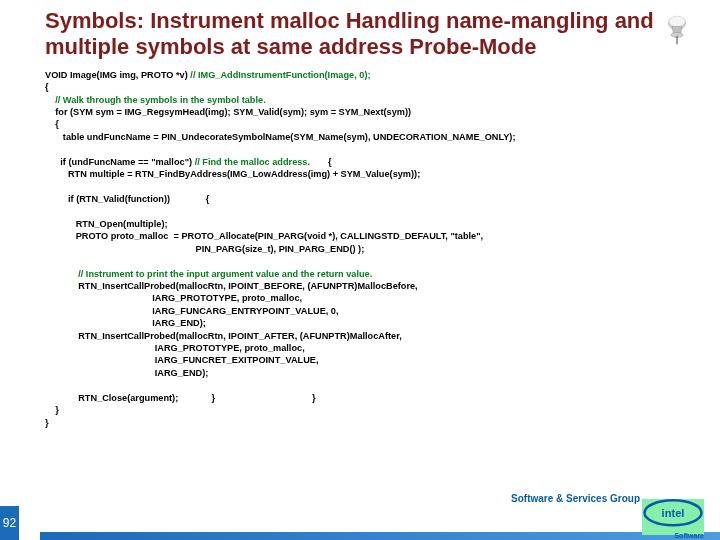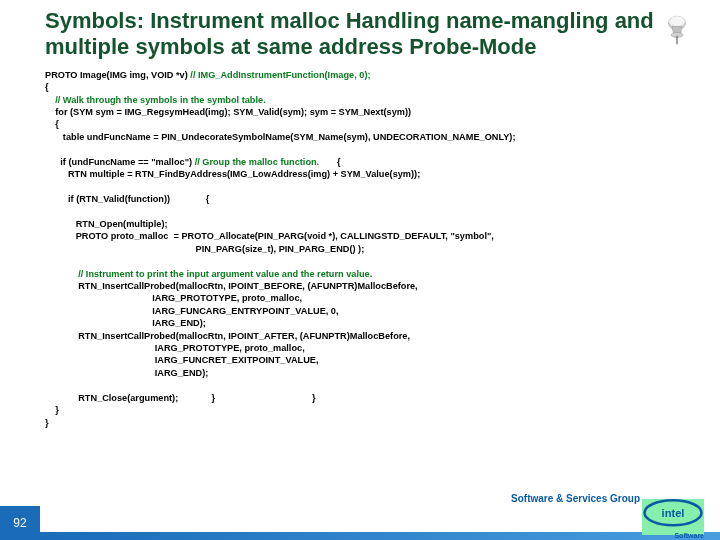--- a/index.html
+++ b/index.html
@@ -12,21 +12,21 @@
     overflow: hidden;
   }
   .slide {
     width: 100%;
     height: 100%;
     position: relative;
   }
   .title {
     font-size: 22px;
     font-weight: bold;
-    color: #14532d;
+    color: #7f1d1d;
     padding: 8px 40px 4px 45px;
     line-height: 1.2;
   }
   .pushpin {
     position: absolute;
     top: 12px;
     right: 26px;
   }
   .pushpin svg { width: 34px; height: 34px; }
   .code-block {
@@ -51,21 +51,21 @@
     bottom: 36px;
     right: 80px;
     font-size: 10px;
     font-weight: bold;
     color: #0a5aa6;
   }
   .page-num-box {
     position: absolute;
     left: 0;
     bottom: 0;
-    width: 40px;
+    width: 19px;
     height: 34px;
     background: #1a6bb8;
     color: #fff;
     font-size: 12px;
     display: flex;
     align-items: center;
     justify-content: center;
   }
   .bottom-strip {
     position: absolute;
@@ -103,42 +103,42 @@
       <ellipse cx="20" cy="13" rx="10" ry="8" fill="#d8d8d8" stroke="#888" stroke-width="0.6"></ellipse>
       <ellipse cx="20" cy="11" rx="9" ry="6" fill="#f5f5f5"></ellipse>
       <path d="M14 17 L26 17 L24 26 L16 26 Z" fill="#c0c0c0" stroke="#888" stroke-width="0.5"></path>
       <ellipse cx="20" cy="27" rx="7" ry="3" fill="#d0d0d0" stroke="#888" stroke-width="0.5"></ellipse>
       <line x1="20" y1="28" x2="20" y2="38" stroke="#666" stroke-width="1.4"></line>
     </svg>
   </div>
 
   <h1 class="title">Symbols: Instrument malloc Handling name-mangling and multiple symbols at same address   Probe-Mode</h1>
 
-  <div class="code-block"><span>PROTO Image(IMG img, VOID *v) </span><span class="cmt">// IMG_AddInstrumentFunction(Image, 0);</span>
+  <div class="code-block"><span>VOID Image(IMG img, PROTO *v) </span><span class="cmt">// IMG_AddInstrumentFunction(Image, 0);</span>
 <span>{</span>
 <span class="cmt">    // Walk through the symbols in the symbol table.</span>
 <span>    for (SYM sym = IMG_RegsymHead(img); SYM_Valid(sym); sym = SYM_Next(sym))</span>
 <span>    {</span>
 <span>       table undFuncName = PIN_UndecorateSymbolName(SYM_Name(sym), UNDECORATION_NAME_ONLY);</span>
 
-<span>      if (undFuncName == "malloc") </span><span class="cmt">// Group the malloc function.</span><span>       {</span>
+<span>      if (undFuncName == "malloc") </span><span class="cmt">// Find the malloc address.</span><span>       {</span>
 <span>         RTN multiple = RTN_FindByAddress(IMG_LowAddress(img) + SYM_Value(sym));</span>
 
 <span>         if (RTN_Valid(function))              {</span>
 
 <span>            RTN_Open(multiple);</span>
-<span>            PROTO proto_malloc  = PROTO_Allocate(PIN_PARG(void *), CALLINGSTD_DEFAULT, "symbol",</span>
+<span>            PROTO proto_malloc  = PROTO_Allocate(PIN_PARG(void *), CALLINGSTD_DEFAULT, "table",</span>
 <span>                                                           PIN_PARG(size_t), PIN_PARG_END() );</span>
 
 <span class="cmt">             // Instrument to print the input argument value and the return value.</span>
 <span>             RTN_InsertCallProbed(mallocRtn, IPOINT_BEFORE, (AFUNPTR)MallocBefore,</span>
 <span>                                          IARG_PROTOTYPE, proto_malloc,</span>
 <span>                                          IARG_FUNCARG_ENTRYPOINT_VALUE, 0,</span>
 <span>                                          IARG_END);</span>
-<span>             RTN_InsertCallProbed(mallocRtn, IPOINT_AFTER, (AFUNPTR)MallocBefore,</span>
+<span>             RTN_InsertCallProbed(mallocRtn, IPOINT_AFTER, (AFUNPTR)MallocAfter,</span>
 <span>                                           IARG_PROTOTYPE, proto_malloc,</span>
 <span>                                           IARG_FUNCRET_EXITPOINT_VALUE,</span>
 <span>                                           IARG_END);</span>
 
 <span>             RTN_Close(argument);             }                                      }</span>
 <span>    }</span>
 <span>}</span></div>
 
   <div class="footer">
     <div class="footer-bar">Software &amp; Services Group</div>

